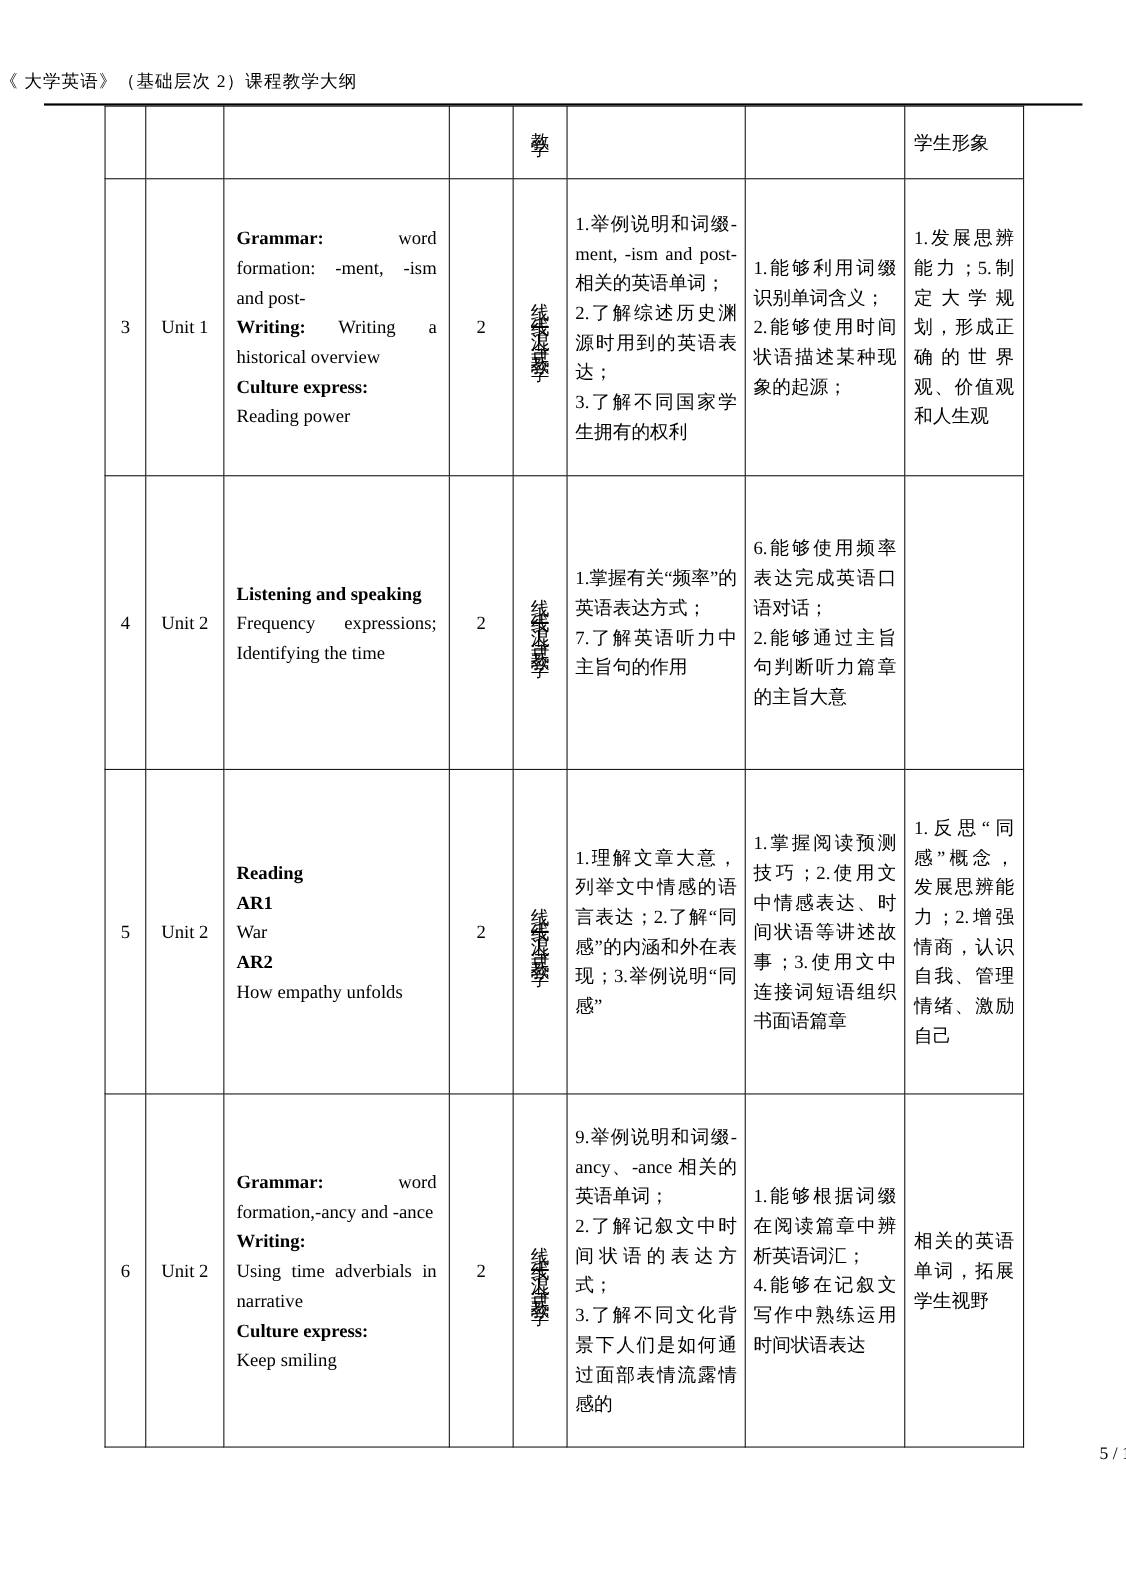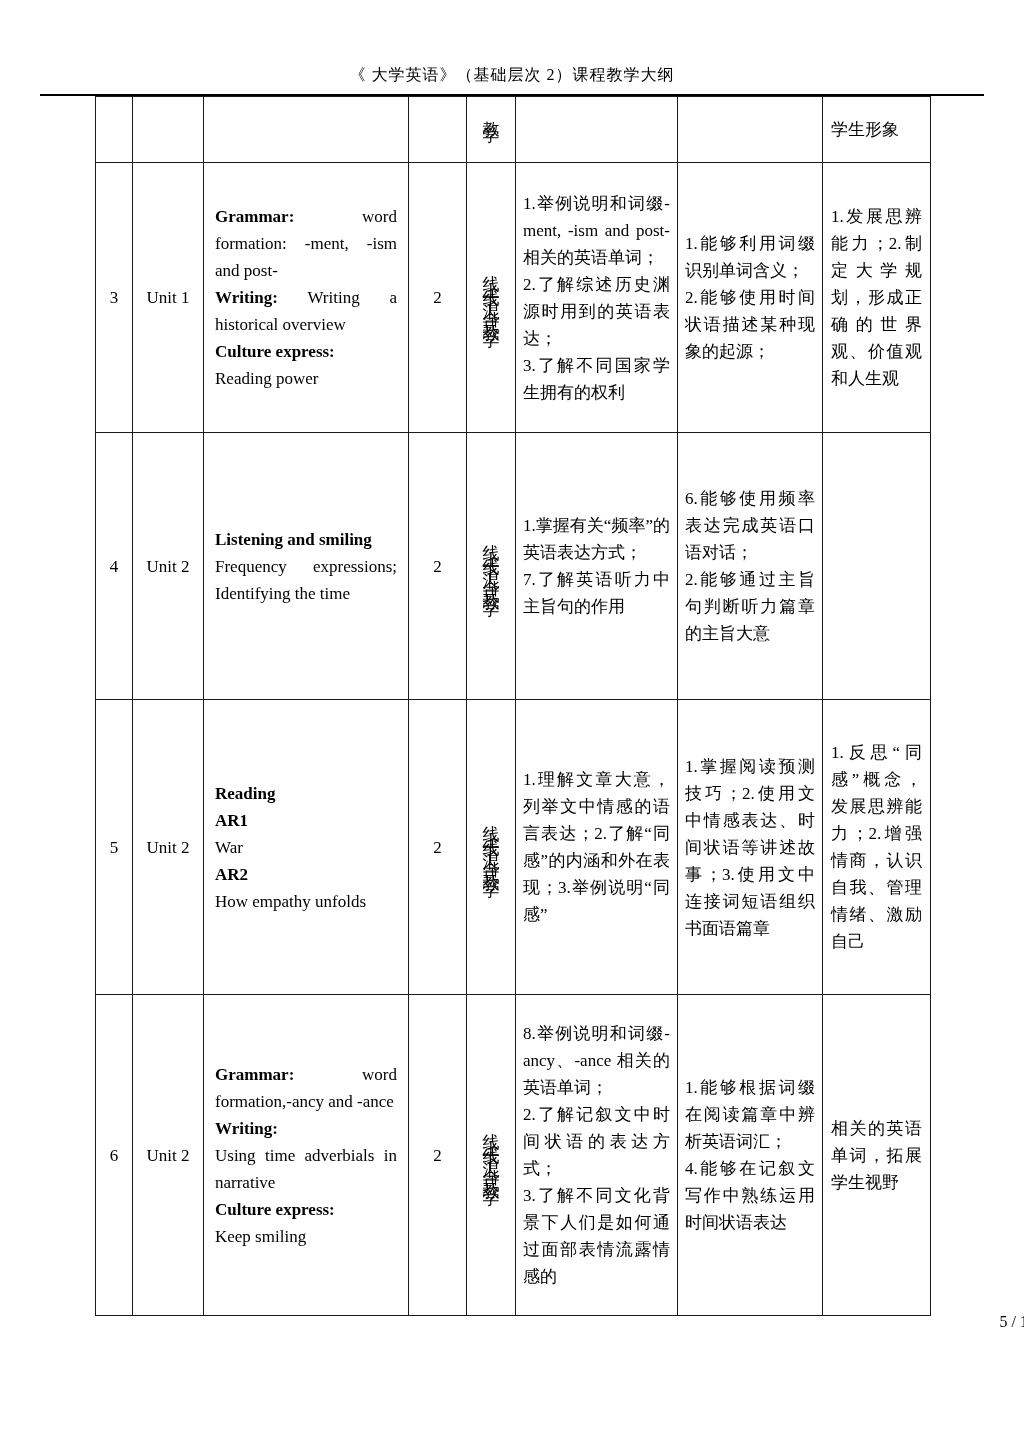--- a/index.html
+++ b/index.html
@@ -7,21 +7,21 @@
   .page {
     position: relative;
     width: 1024px; height: 1447px;
     background: #fff;
     color: #000;
     font-family: "Liberation Serif", "DejaVu Serif", serif;
     overflow: hidden;
   }
   .page-header {
     position: absolute; top: 64px; left: 0; width: 1024px;
-    text-align: center; font-size: 16px; line-height: 22px;
+    text-align: left; font-size: 16px; line-height: 22px;
     letter-spacing: 1px;
   }
   .header-rule {
     position: absolute; top: 94px; left: 40px;
     width: 944px; height: 2px; background: #000;
   }
   table.syllabus {
     position: absolute; top: 96px; left: 95px;
     border-collapse: collapse; table-layout: fixed;
     width: 835px;
@@ -102,28 +102,28 @@
           <td class="c-obj">
             <p>1.举例说明和词缀-ment, -ism and post- 相关的英语单词；</p>
             <p>2.了解综述历史渊源时用到的英语表达；</p>
             <p>3.了解不同国家学生拥有的权利</p>
           </td>
           <td class="c-obj">
             <p>1.能够利用词缀识别单词含义；</p>
             <p>2.能够使用时间状语描述某种现象的起源；</p>
           </td>
           <td class="c-obj c-obj3">
-            <p>1.发展思辨能力；2.制定大学规划，形成正确的世界观、价值观和人生观</p>
+            <p>1.发展思辨能力；5.制定大学规划，形成正确的世界观、价值观和人生观</p>
           </td>
         </tr>
         <tr style="height: 267px;">
           <td class="c-num">4</td>
           <td class="c-unit">Unit 2</td>
           <td class="c-content">
-            <p><b>Listening and smiling</b></p>
+            <p><b>Listening and speaking</b></p>
             <p><span>Frequency expressions; Identifying the time</span></p>
           </td>
           <td class="c-hours">2</td>
           <td class="c-mode"><span class="mode-text">线上线下混合式教学</span></td>
           <td class="c-obj">
             <p>1.掌握有关“频率”的英语表达方式；</p>
             <p>7.了解英语听力中主旨句的作用</p>
           </td>
           <td class="c-obj">
             <p>6.能够使用频率表达完成英语口语对话；</p>
@@ -159,21 +159,21 @@
           <td class="c-content">
             <p><b>Grammar:</b> <span>word formation,-ancy and -ance</span></p>
             <p><b>Writing:</b></p>
             <p><span>Using time adverbials in narrative</span></p>
             <p><b>Culture express:</b></p>
             <p><span>Keep smiling</span></p>
           </td>
           <td class="c-hours">2</td>
           <td class="c-mode"><span class="mode-text">线上线下混合式教学</span></td>
           <td class="c-obj">
-            <p>8.举例说明和词缀-ancy、-ance 相关的英语单词；</p>
+            <p>9.举例说明和词缀-ancy、-ance 相关的英语单词；</p>
             <p>2.了解记叙文中时间状语的表达方式；</p>
             <p>3.了解不同文化背景下人们是如何通过面部表情流露情感的</p>
           </td>
           <td class="c-obj">
             <p>1.能够根据词缀在阅读篇章中辨析英语词汇；</p>
             <p>4.能够在记叙文写作中熟练运用时间状语表达</p>
           </td>
           <td class="c-obj c-obj3">
             <p>相关的英语单词，拓展学生视野</p>
           </td>

